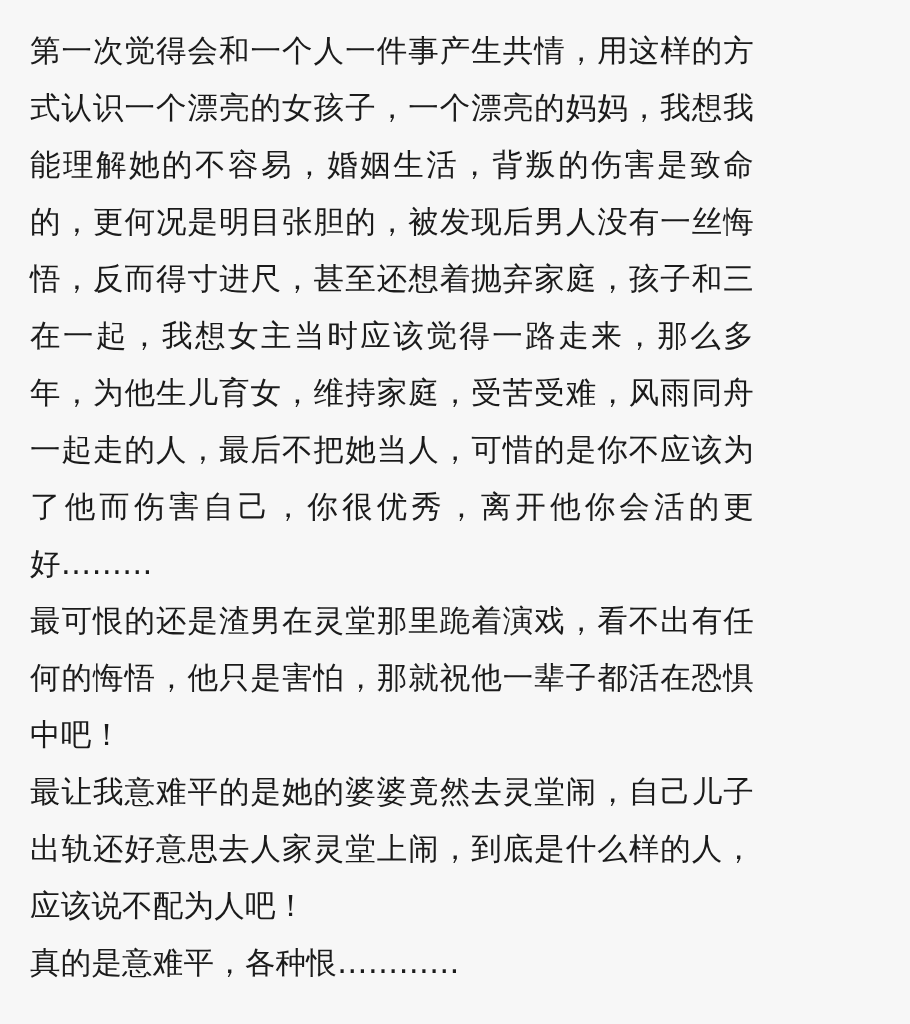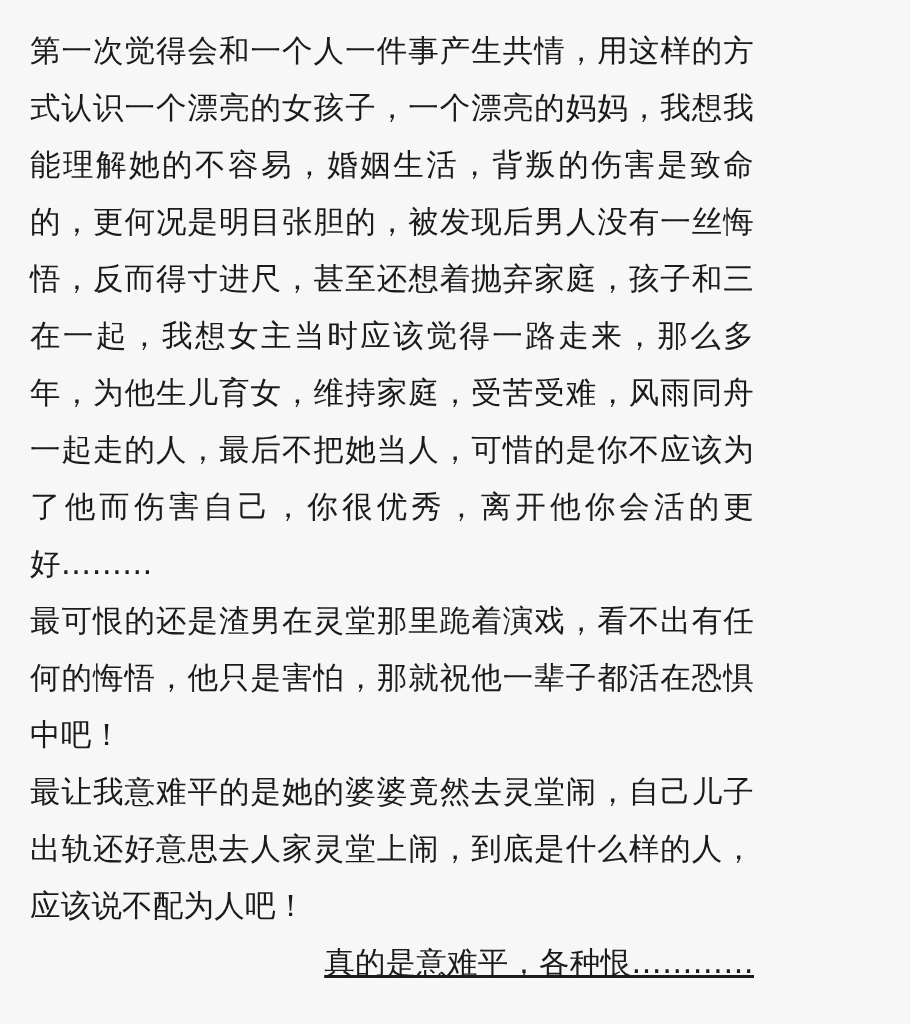--- a/index.html
+++ b/index.html
@@ -30,22 +30,21 @@
     word-break: break-all;
   }
   .para {
     margin: 0;
     padding: 0;
   }
   .para + .para {
     margin-top: 0px;
   }
   .para.short {
-    text-align: right;
-    text-decoration: underline;
+    text-align: left;
   }
 </style>
 </head>
 <body>
 
 <div class="page">
   <div class="text-block">
     <p class="para">第一次觉得会和一个人一件事产生共情，用这样的方式认识一个漂亮的女孩子，一个漂亮的妈妈，我想我能理解她的不容易，婚姻生活，背叛的伤害是致命的，更何况是明目张胆的，被发现后男人没有一丝悔悟，反而得寸进尺，甚至还想着抛弃家庭，孩子和三在一起，我想女主当时应该觉得一路走来，那么多年，为他生儿育女，维持家庭，受苦受难，风雨同舟一起走的人，最后不把她当人，可惜的是你不应该为了他而伤害自己，你很优秀，离开他你会活的更好………</p>
     <p class="para">最可恨的还是渣男在灵堂那里跪着演戏，看不出有任何的悔悟，他只是害怕，那就祝他一辈子都活在恐惧中吧！</p>
     <p class="para">最让我意难平的是她的婆婆竟然去灵堂闹，自己儿子出轨还好意思去人家灵堂上闹，到底是什么样的人，应该说不配为人吧！</p>

